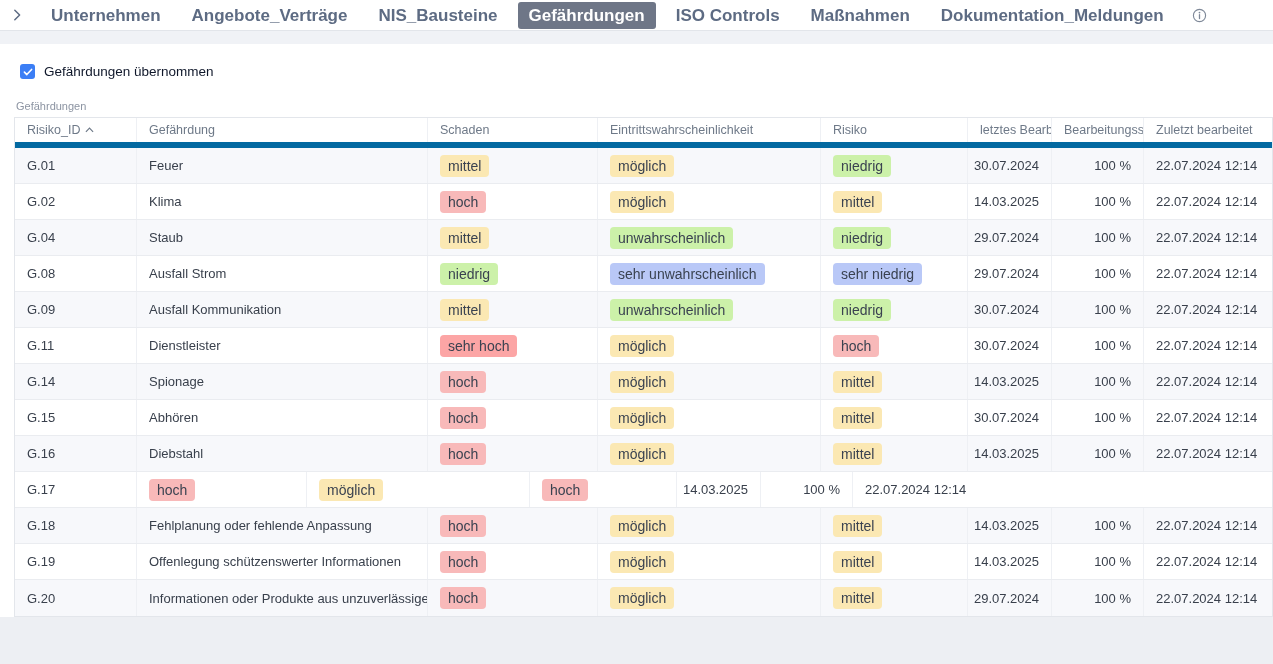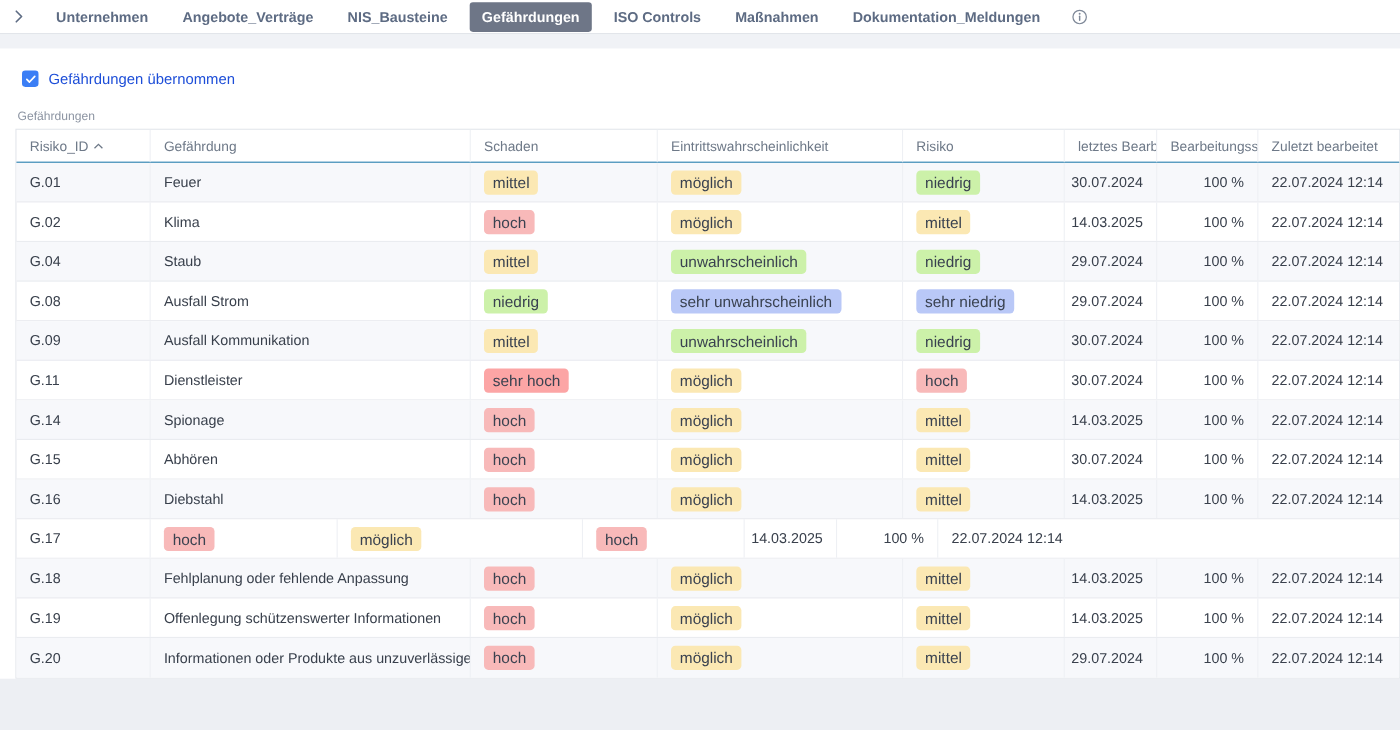--- a/index.html
+++ b/index.html
@@ -13,46 +13,46 @@
   .page { width:1273px; height:664px; overflow:hidden; }
 
   
   .topbar {
     height:31px; background:#ffffff; border-bottom:1px solid #e2e5ea;
     display:flex; align-items:center; padding-left:10px;
   }
   .chev { color:#5d6b83; display:flex; align-items:center; margin-right:16px; cursor:pointer; }
   .tabs { display:flex; align-items:center; height:100%; }
   .tab {
-    font-size:13px; font-weight:600; color:#5d6b83; white-space:nowrap;
+    font-size:17px; font-weight:600; color:#5d6b83; white-space:nowrap;
     padding:6px 11px; margin-right:9px; border-radius:3px; cursor:pointer; line-height:15px;
   }
   .tab.active { background:#6e7687; color:#ffffff; }
   .info { color:#7e8898; display:flex; align-items:center; margin-left:8px; cursor:pointer; }
 
   .band { height:13px; background:#f0f2f6; }
 
   
   .main { background:#ffffff; padding:20px 0 0 14px; }
 
   .cbrow { display:flex; align-items:center; margin-left:6px; }
   .checkbox {
     width:15px; height:15px; border-radius:3px; background:#3b7ef5;
     display:flex; align-items:center; justify-content:center; cursor:pointer; flex:0 0 auto;
   }
-  .cblabel { font-size:13.5px; color:#1d4ed8; margin-left:9px; }
+  .cblabel { font-size:13.5px; color:#0f172a; margin-left:9px; }
 
   .tcaption { font-size:11px; color:#8c94a2; margin:21px 0 4px 2px; line-height:13px; }
 
   
   .grid {
     width:1259px; background:#ffffff;
     border:1px solid #e3e6eb; font-size:13px; color:#39404c;
   }
-  .hrow { display:flex; height:30px; align-items:center; border-bottom:1px solid #0369a1;text-align:center; }
+  .hrow { display:flex; height:30px; align-items:center; border-bottom:6px solid #0369a1;text-align:center; }
   .hcell {
     display:flex; align-items:center; height:100%;
     padding:0 12px; font-size:12.5px; color:#6e7988; white-space:nowrap; overflow:hidden;
     border-right:1px solid #eef0f4; cursor:pointer; flex-shrink:0;
   }
   .hcell:last-child { border-right:none; }
   .sorticon { margin-left:4px; color:#6e7988; flex:0 0 auto; }
 
   .row { display:flex; height:36px; align-items:flex-start; border-bottom:1px solid #eaecf0; cursor:pointer; }
   .row:last-child { border-bottom:none; }

